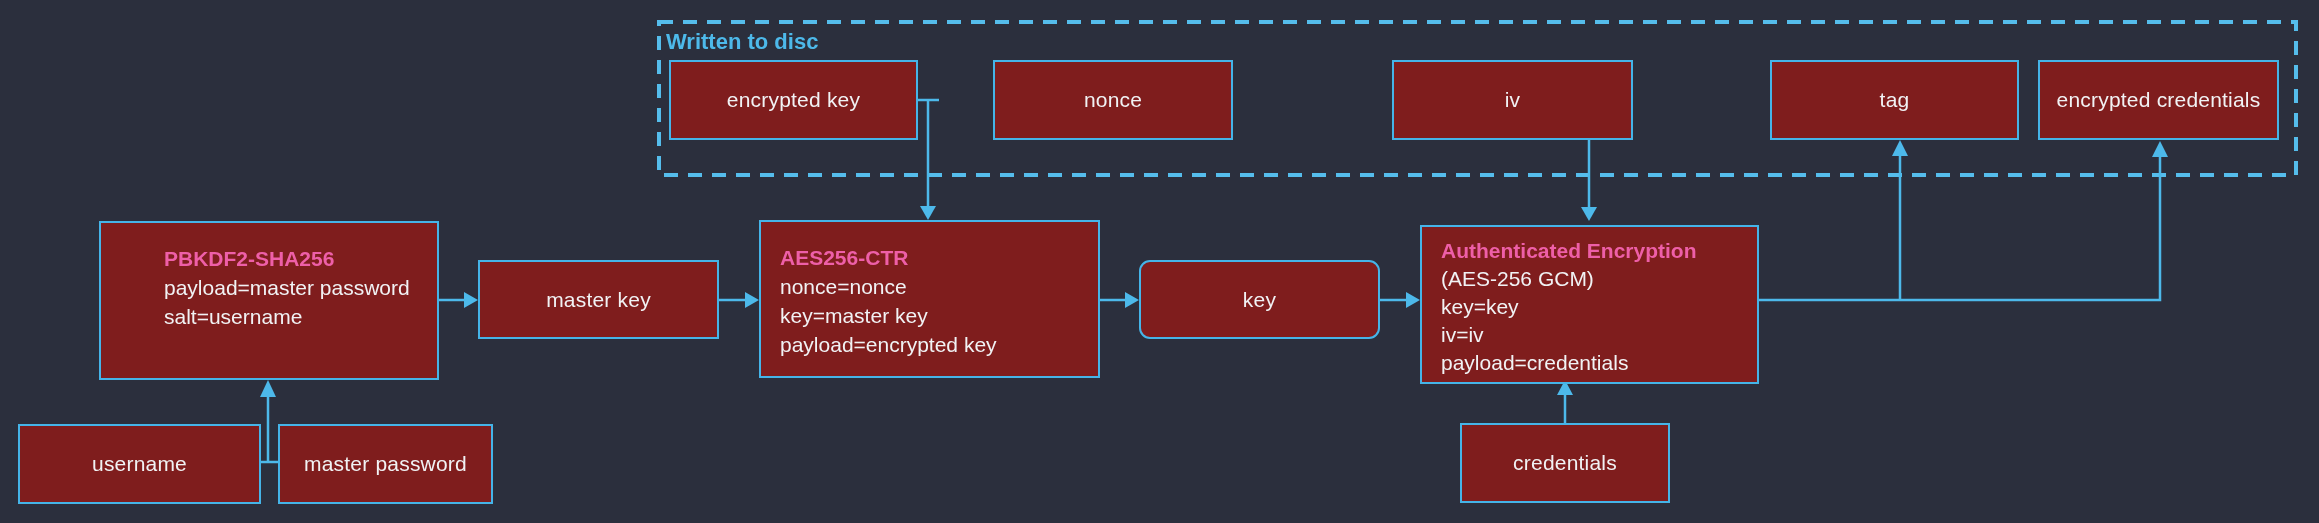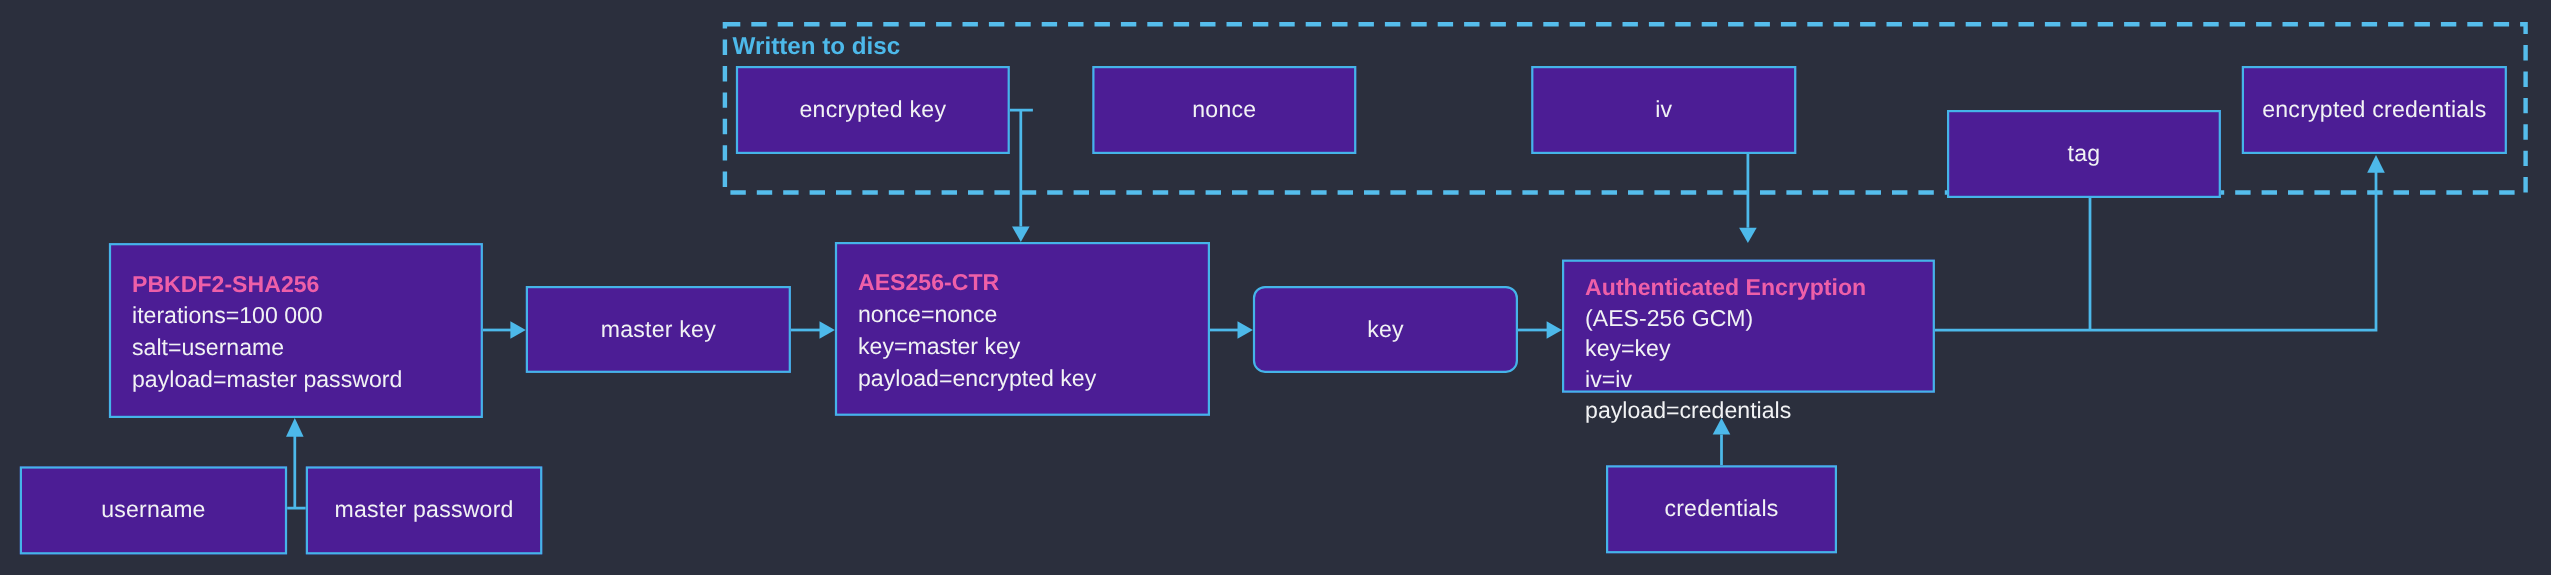--- a/index.html
+++ b/index.html
@@ -7,21 +7,21 @@
     width:2319px;height:523px;
     background:#2b2f3d;
     font-family:"Liberation Sans","DejaVu Sans",sans-serif;
     overflow:hidden;
   }
   #canvas{position:relative;width:2319px;height:523px;}
   svg.overlay{position:absolute;left:0;top:0;width:2319px;height:523px;pointer-events:none;}
   .node{
     position:absolute;
     box-sizing:border-box;
-    background:#4c1d95;
+    background:#7f1d1d;
     border:2.5px solid #45b4e8;
     color:#f1f2f4;
   }
   .node.center{
     display:flex;align-items:center;justify-content:center;
     font-size:21px;letter-spacing:0.2px;white-space:nowrap;
   }
   .node.multiline{font-size:21px;}
   .node.multiline .inner{padding:21px 12px 0 19px;}
   .node.multiline.tight .inner{padding-top:10px;}
@@ -73,46 +73,45 @@
       <polygon points="1900,140 1892,156 1908,156"></polygon>
       <polygon points="2160,141 2152,157 2168,157"></polygon>
     </g>
   </svg>
 
   <div class="container-label">Written to disc</div>
 
   <div class="node center" style="left:669px;top:60px;width:249px;height:80px;">encrypted key</div>
   <div class="node center" style="left:993px;top:60px;width:240px;height:80px;">nonce</div>
   <div class="node center" style="left:1392px;top:60px;width:241px;height:80px;">iv</div>
-  <div class="node center" style="left:1770px;top:60px;width:249px;height:80px;margin-top:40px;">tag</div>
+  <div class="node center" style="left:1770px;top:60px;width:249px;height:80px;">tag</div>
   <div class="node center" style="left:2038px;top:60px;width:241px;height:80px;">encrypted credentials</div>
 
-  <div class="node multiline" style="left:99px;top:221px;width:340px;height:159px;">
+  <div class="node multiline" style="left:99px;top:221px;width:340px;height:159px;padding-left:44px;">
     <div class="inner">
       <div class="title">PBKDF2-SHA256</div>
-      <div class="line">iterations=100 000</div>
+      <div class="line">payload=master password</div>
       <div class="line">salt=username</div>
-      <div class="line">payload=master password</div>
     </div>
   </div>
 
   <div class="node center" style="left:478px;top:260px;width:241px;height:79px;">master key</div>
 
   <div class="node multiline" style="left:759px;top:220px;width:341px;height:158px;">
     <div class="inner">
       <div class="title">AES256-CTR</div>
       <div class="line">nonce=nonce</div>
       <div class="line">key=master key</div>
       <div class="line">payload=encrypted key</div>
     </div>
   </div>
 
   <div class="node center" style="left:1139px;top:260px;width:241px;height:79px;border-radius:11px;">key</div>
 
-  <div class="node multiline tight" style="left:1420px;top:236px;width:339px;height:121px;">
+  <div class="node multiline tight" style="left:1420px;top:225px;width:339px;height:159px;">
     <div class="inner">
       <div class="title">Authenticated Encryption</div>
       <div class="line">(AES-256 GCM)</div>
       <div class="line">key=key</div>
       <div class="line">iv=iv</div>
       <div class="line">payload=credentials</div>
     </div>
   </div>
 
   <div class="node center" style="left:18px;top:424px;width:243px;height:80px;">username</div>

